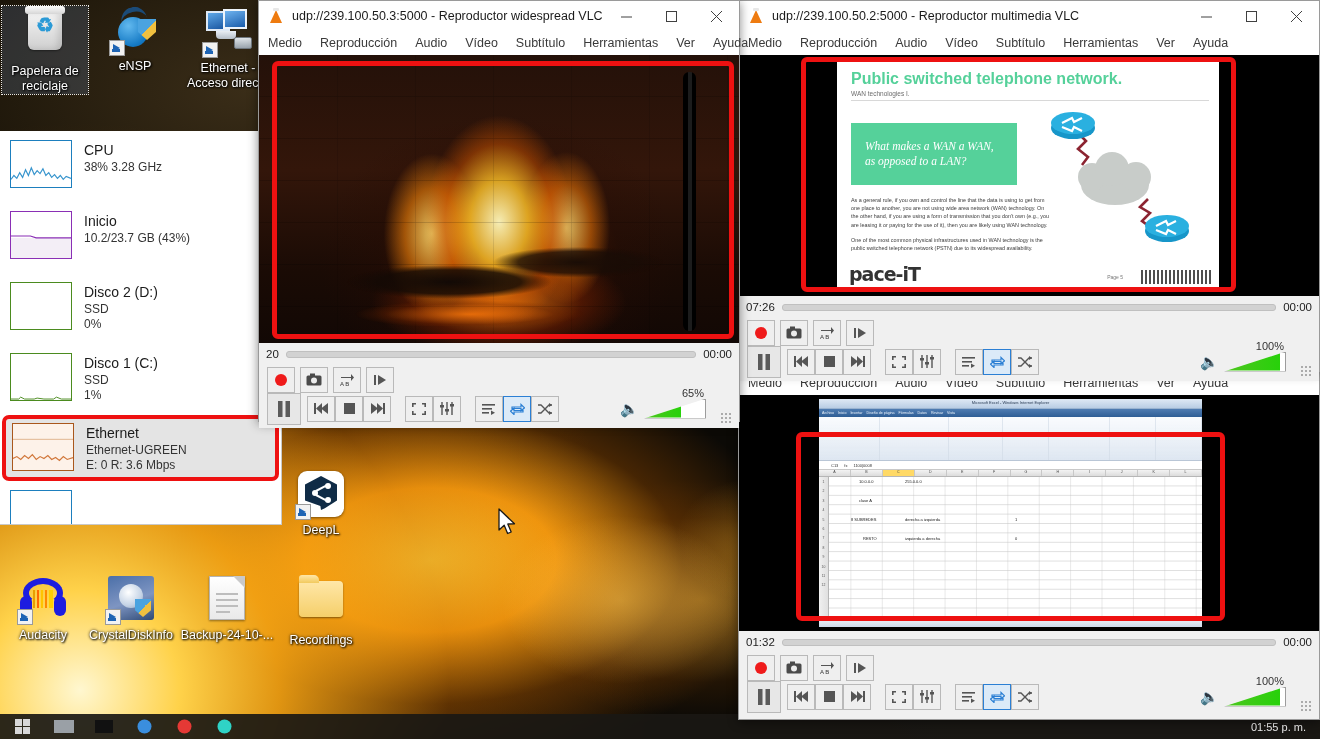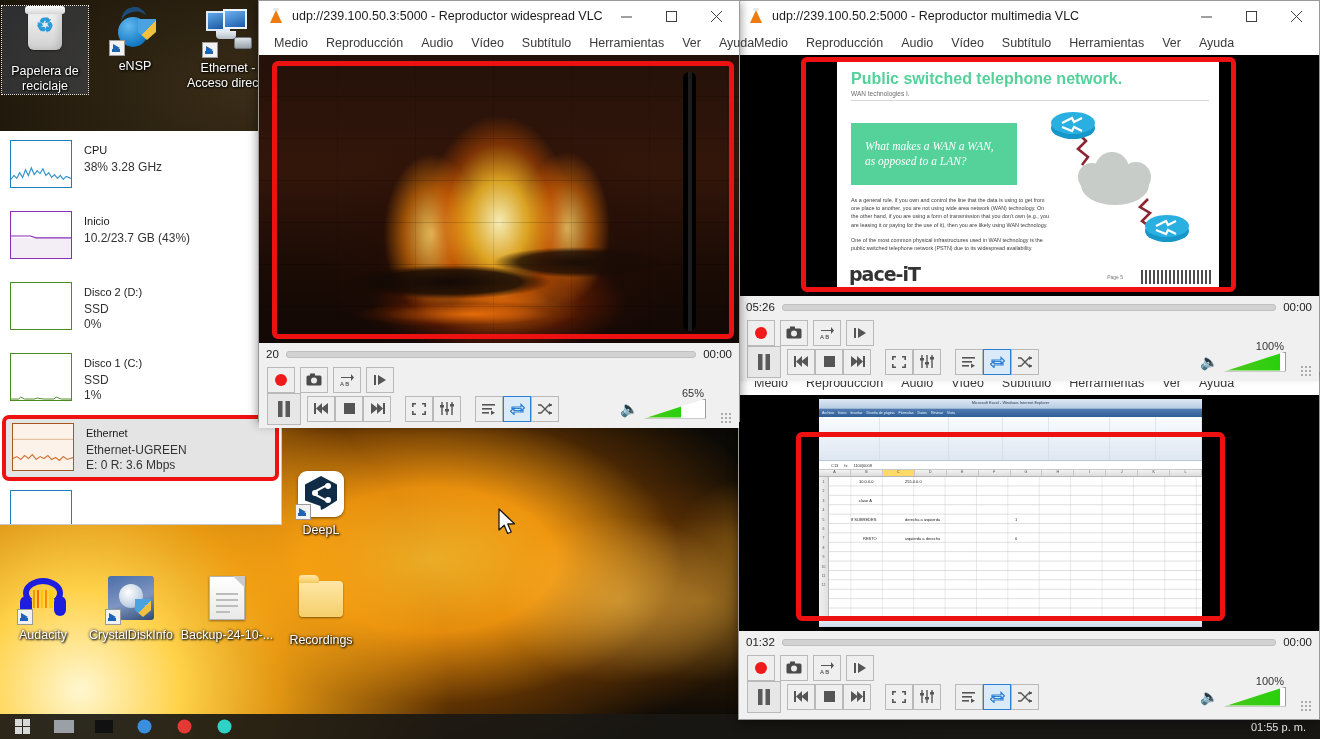--- a/index.html
+++ b/index.html
@@ -173,21 +173,21 @@
     margin: 0 2px;
     padding: 4px 8px 4px 6px;
     height: 66px;
   }
   .tm-spark {
     width: 62px; height: 48px; flex: none;
     background: #fff; position: relative; overflow:hidden;
   }
   .tm-spark svg { display:block; width:100%; height:100%; }
   .tm-text { padding-top: 1px; }
-  .tm-title { font-size: 11px; color: #1b1b1b; line-height: 19px; }
+  .tm-title { font-size: 14px; color: #1b1b1b; line-height: 19px; }
   .tm-sub { font-size: 12px; color: #333; line-height: 15px; }
 
   
   .vlc {
     position: absolute;
     background: #f0f0f0;
     border: 1px solid #9a9a9a;
     box-shadow: 0 2px 10px rgba(0,0,0,.45);
   }
   .vlc-title {
@@ -213,21 +213,21 @@
   }
   .wbtns { display: flex; height: 30px; flex: none; }
   .wbtn {
     width: 45px; height: 30px; display: flex; align-items: center; justify-content: center;
     color: #404040; font-size: 13px;
   }
   .wbtn svg { display:block; }
 
   .vlc-menu {
     height: 24px; display: flex; align-items: center;
-    background: #ffffff; padding-left: 6px; gap: 0px;
+    background: #ffffff; padding-left: 0; gap: 0px;
   }
   .vlc-menu span {
     font-size: 12.5px; color: #3a3a3a; padding: 2px 9px; white-space: nowrap;
   }
 
   .vlc-video { background: #000; position: relative; overflow: hidden; }
   .redbox {
     position: absolute; border: 5px solid #ee1111; border-radius: 6px; pointer-events:none;
   }
 
@@ -807,21 +807,21 @@
         <path d="M22 16 l10 -5 l2 4 l8 -4 M22 20 l10 4 l2 -4 l8 4" stroke="#fff" stroke-width="2.2" fill="none"></path>
         <ellipse cx="127" cy="124" rx="22" ry="11" fill="#1796c9"></ellipse>
         <ellipse cx="127" cy="119" rx="22" ry="11" fill="#2ab0e0"></ellipse>
         <path d="M116 119 l10 -5 l2 4 l8 -4 M116 123 l10 4 l2 -4 l8 4" stroke="#fff" stroke-width="2.2" fill="none"></path>
       </svg>
     </div>
     <div class="redbox" style="left:62px; top:2px; right:83px; bottom:4px;"></div>
   </div>
 
   <div class="vlc-seek">
-    <span>05:26</span>
+    <span>07:26</span>
     <div class="seek-track"></div>
     <span>00:00</span>
   </div>
 
   <div class="vlc-ctrl">
     <div class="ctrl-row">
       <div class="btn">
         <svg width="14" height="14">
             <circle cx="7" cy="7" r="6" fill="#ef1b1b"></circle>
           </svg>

